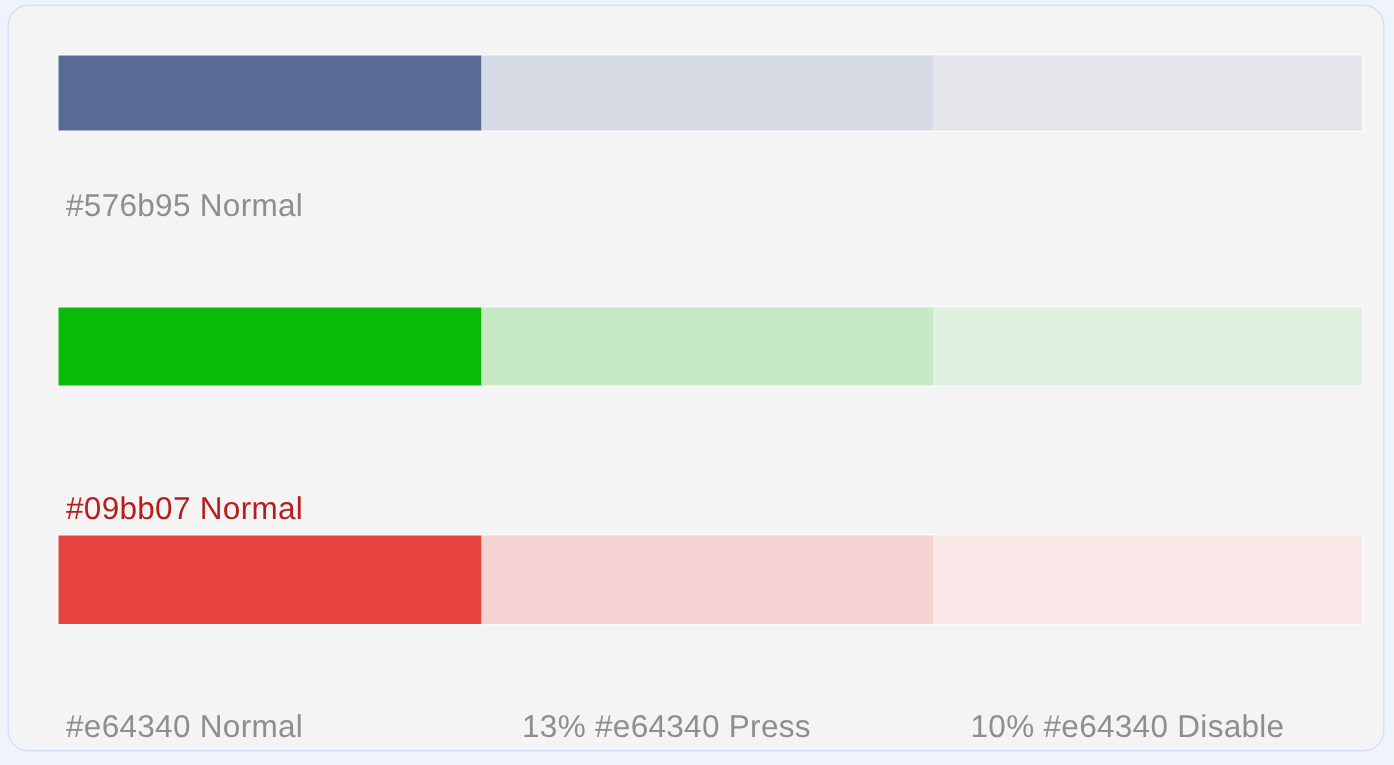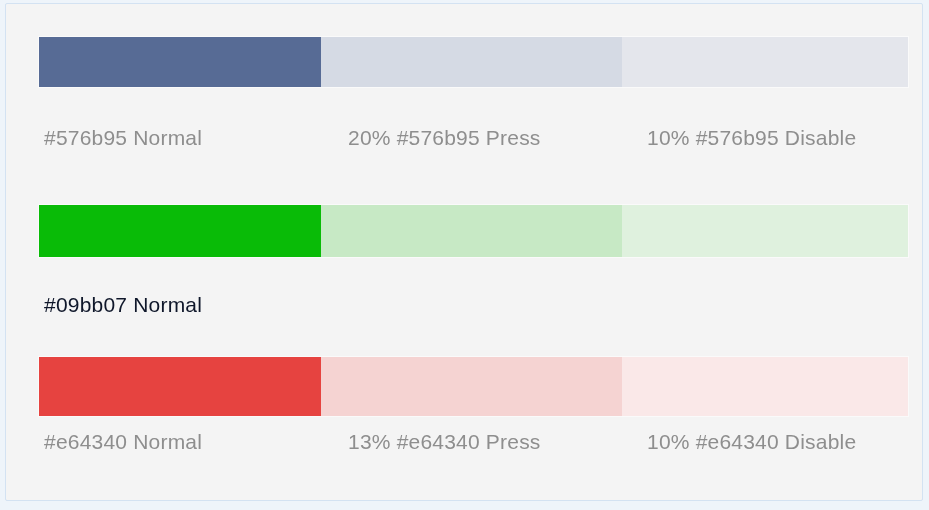--- a/index.html
+++ b/index.html
@@ -17,21 +17,21 @@
   
   #palette-card {
     position: absolute;
     left: 5px;
     top: 3px;
     width: 918px;
     height: 498px;
     box-sizing: border-box;
     background: #f4f4f4;
     border: 1px solid #d3e2f2;
-    border-radius: 2px;
+    border-radius: 14px;
     overflow: hidden;
   }
 
   .swatch-row {
     position: absolute;
     left: 32px;
     width: 871px;
   }
 
   .swatch-bar {
@@ -64,48 +64,46 @@
   .cap-normal  { left: 6px; }
   .cap-press   { left: 310px; }
   .cap-disable { left: 609px; }
 
   
   #row-blue      { top: 32px;  height: 52px; }
   #caption-blue  { top: 122px; }
   #row-green     { top: 200px; height: 54px; }
   #caption-green { top: 289px; }
   #row-red       { top: 352px; height: 61px; }
-  #caption-red   { top: 426px; }
+  #caption-red   { top: 469px; }
 </style>
 </head>
 <body style="background: rgb(238, 244, 250);">
 
 <div id="palette-card" style="background: rgb(244, 244, 244); border-color: rgb(211, 226, 242);">
 
   <div class="swatch-row" id="row-blue">
     <div class="swatch-bar">
       <div class="seg-normal" style="background: rgb(87, 107, 149);"></div>
       <div class="seg-press" style="background: rgb(213, 218, 228);"></div>
       <div class="seg-disable" style="background: rgb(228, 230, 236);"></div>
     </div>
   </div>
   <div class="caption-row" id="caption-blue" style="color: rgb(142, 142, 142);">
     <span class="cap cap-normal">#576b95   Normal</span>
-    <span class="cap cap-press">20%  #576b95 Press</span>
-    <span class="cap cap-disable">10%  #576b95 Disable</span>
   </div>
 
   <div class="swatch-row" id="row-green">
     <div class="swatch-bar">
       <div class="seg-normal" style="background: rgb(9, 187, 7);"></div>
       <div class="seg-press" style="background: rgb(199, 233, 197);"></div>
       <div class="seg-disable" style="background: rgb(223, 241, 222);"></div>
     </div>
   </div>
-  <div class="caption-row" id="caption-green" style="color: #0f172a;">
+  <div class="caption-row" id="caption-green" style="color: #b91c1c; margin-top: 35px;">
     <span class="cap cap-normal">#09bb07   Normal</span>
   </div>
 
   <div class="swatch-row" id="row-red">
     <div class="swatch-bar">
       <div class="seg-normal" style="background: rgb(230, 67, 64);"></div>
       <div class="seg-press" style="background: rgb(245, 211, 210);"></div>
       <div class="seg-disable" style="background: rgb(250, 232, 232);"></div>
     </div>
   </div>

